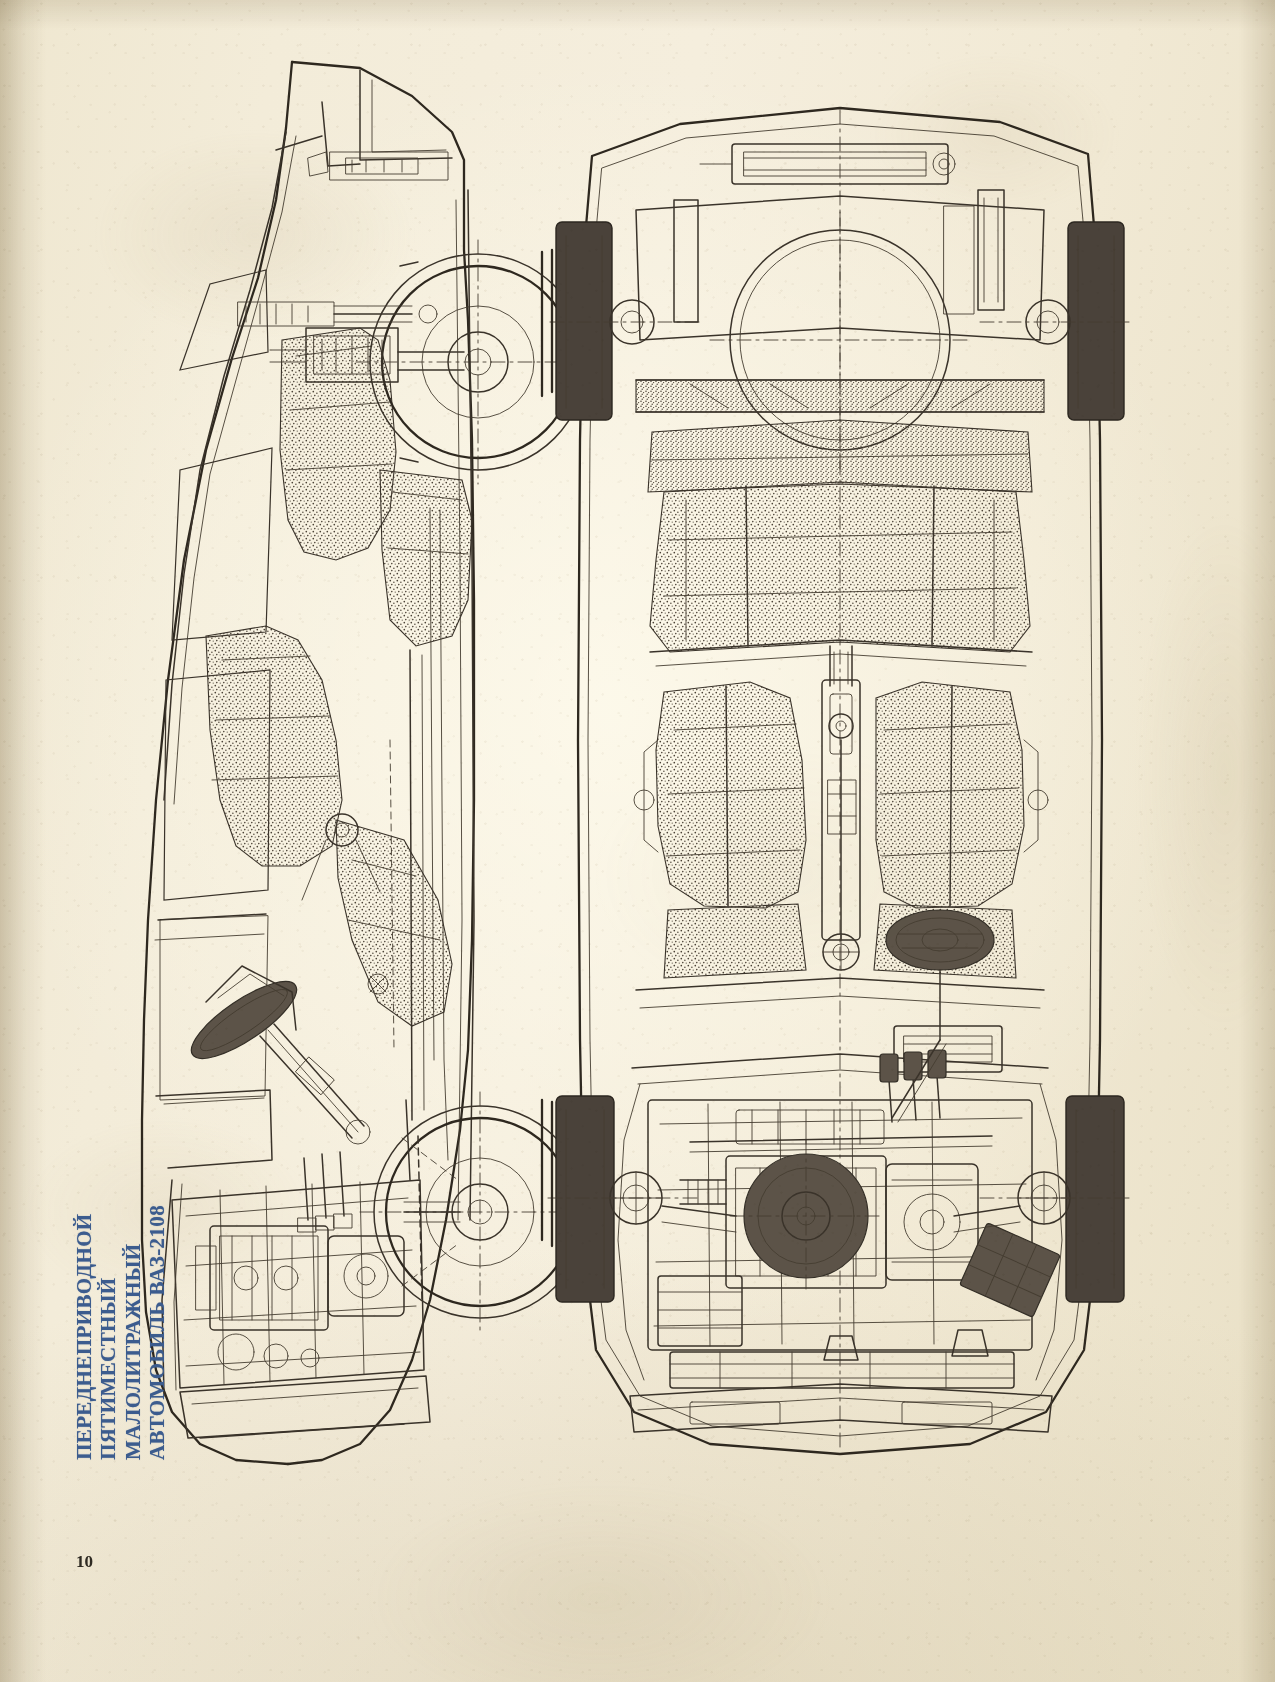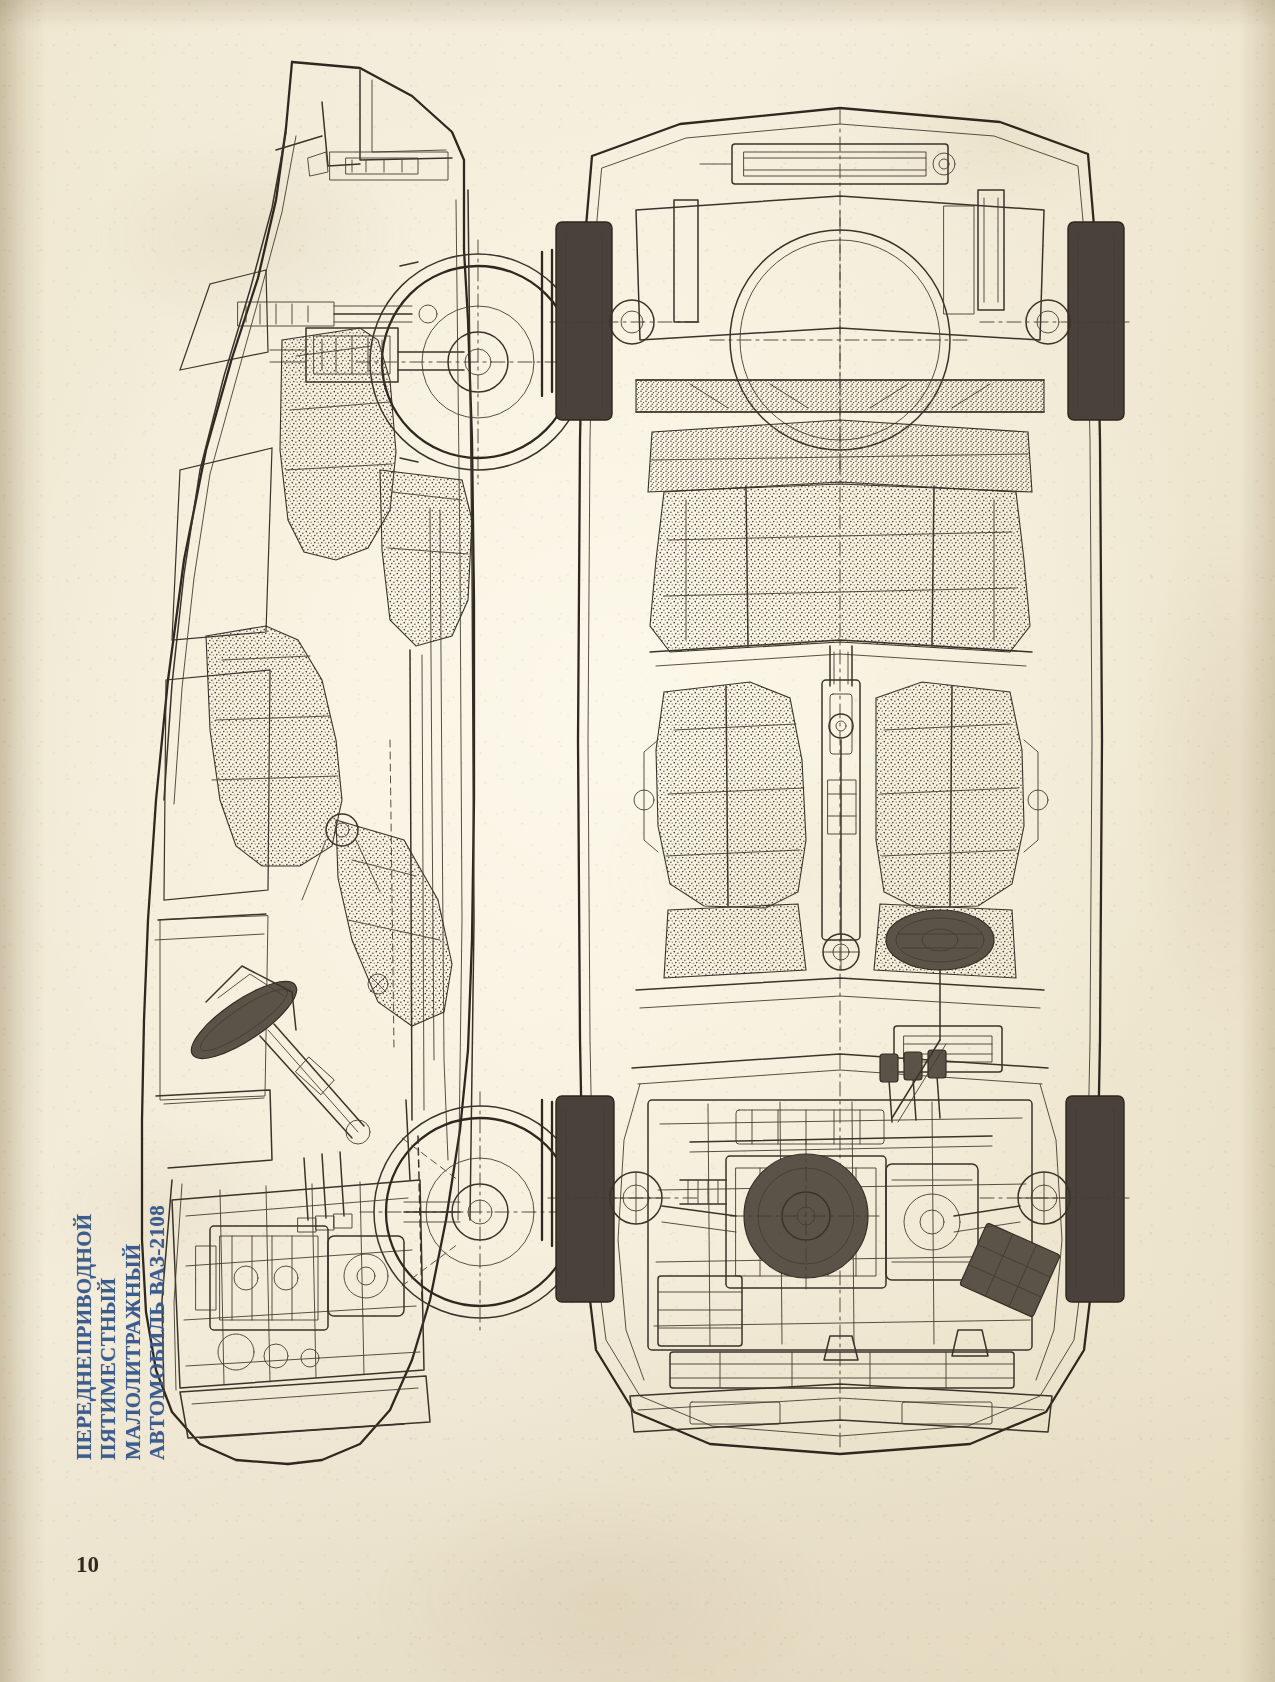--- a/index.html
+++ b/index.html
@@ -67,21 +67,21 @@
     letter-spacing:.4px;
     line-height:1.16;
     font-size:21px;
     text-shadow:0 0 1px rgba(60,92,142,.55);
   }
   #caption .cline{white-space:nowrap;}
 
   #pageno{
     position:absolute;left:76px;top:1552px;
     font-family:"Liberation Serif", serif;
-    font-weight:700;font-size:23px;color:#2e2a22;
+    font-weight:700;font-size:17px;color:#2e2a22;
   }
 
   
   .fig{position:absolute;}
   .fig svg{display:block;}
   .ink   {stroke:#3a332a;fill:none;stroke-linejoin:round;stroke-linecap:round;}
   .ink-t {stroke:#453d31;fill:none;stroke-width:.9;}
   .ink-m {stroke:#3a332a;fill:none;stroke-width:1.5;}
   .ink-b {stroke:#2e281f;fill:none;stroke-width:2.3;}
   .dash  {stroke-dasharray:7 5;}

